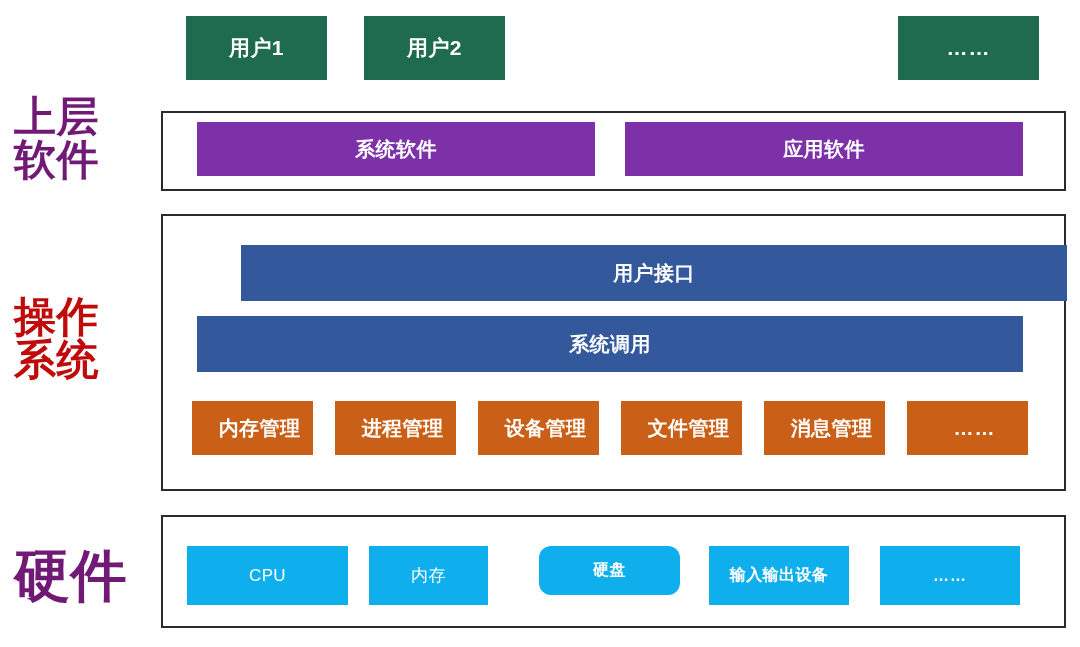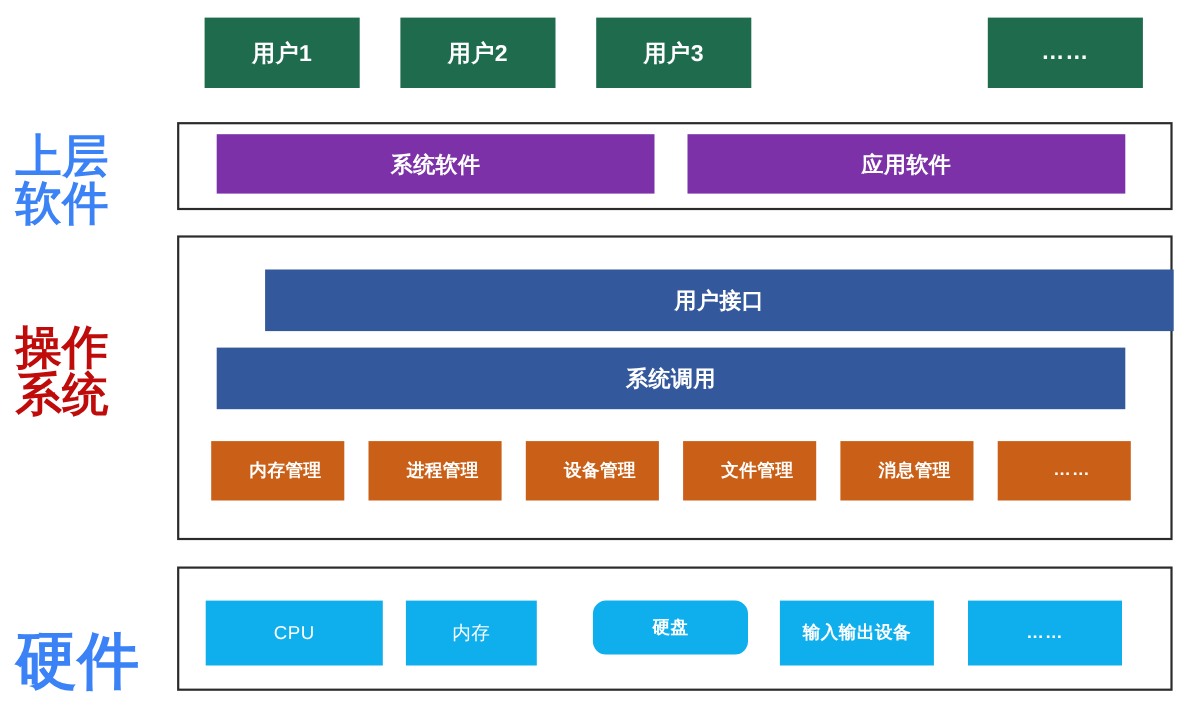--- a/index.html
+++ b/index.html
@@ -21,21 +21,21 @@
 
   
   .tier-label {
     position: absolute;
     font-weight: bold;
     line-height: 1.02;
     letter-spacing: 0.5px;
     white-space: pre-line;
     text-align: left;
   }
-  .tier-label.black { color: #3b82f6; margin-top: 25px; }
+  .tier-label.black { color: #701a75; }
   .tier-label.red   { color: #c00b0b; }
 
   #label-upper-software {
     left: 14px;
     top: 96px;
     font-size: 42px;
   }
   #label-operating-system {
     left: 14px;
     top: 296px;
@@ -86,21 +86,21 @@
   }
 
   
   .os-bar {
     font-size: 20px;
     font-weight: bold;
   }
 
   
   .os-module {
-    font-size: 16px;
+    font-size: 20px;
     font-weight: bold;
     padding-left: 14px;
   }
 
   
   .hw-box {
     font-size: 16px;
     font-weight: bold;
   }
   .hw-box.light { font-weight: normal; font-size: 17px; }
@@ -116,23 +116,20 @@
   <div class="tier-label red" id="label-operating-system">操作
 系统</div>
 
   <div class="tier-label black" id="label-hardware">硬件</div>
 
   <div class="block user-box" style="left:186px; top:16px; width:141px; height:64px; background:#1e6b4e;">
     <span>用户1</span>
   </div>
   <div class="block user-box" style="left:364px; top:16px; width:141px; height:64px; background:#1e6b4e;">
     <span>用户2</span>
-  </div>
-  <div class="block user-box" style="left:542px; top:16px; width:141px; height:64px; background:#1e6b4e;">
-    <span>用户3</span>
   </div>
   <div class="block user-box" style="left:898px; top:16px; width:141px; height:64px; background:#1e6b4e;">
     <span class="ellipsis-dots">……</span>
   </div>
 
   <div class="panel" style="left:161px; top:111px; width:905px; height:80px;">
   </div>
   <div class="block software-bar" style="left:197px; top:122px; width:398px; height:54px; background:#7c31a8;">
     <span>系统软件</span>
   </div>

